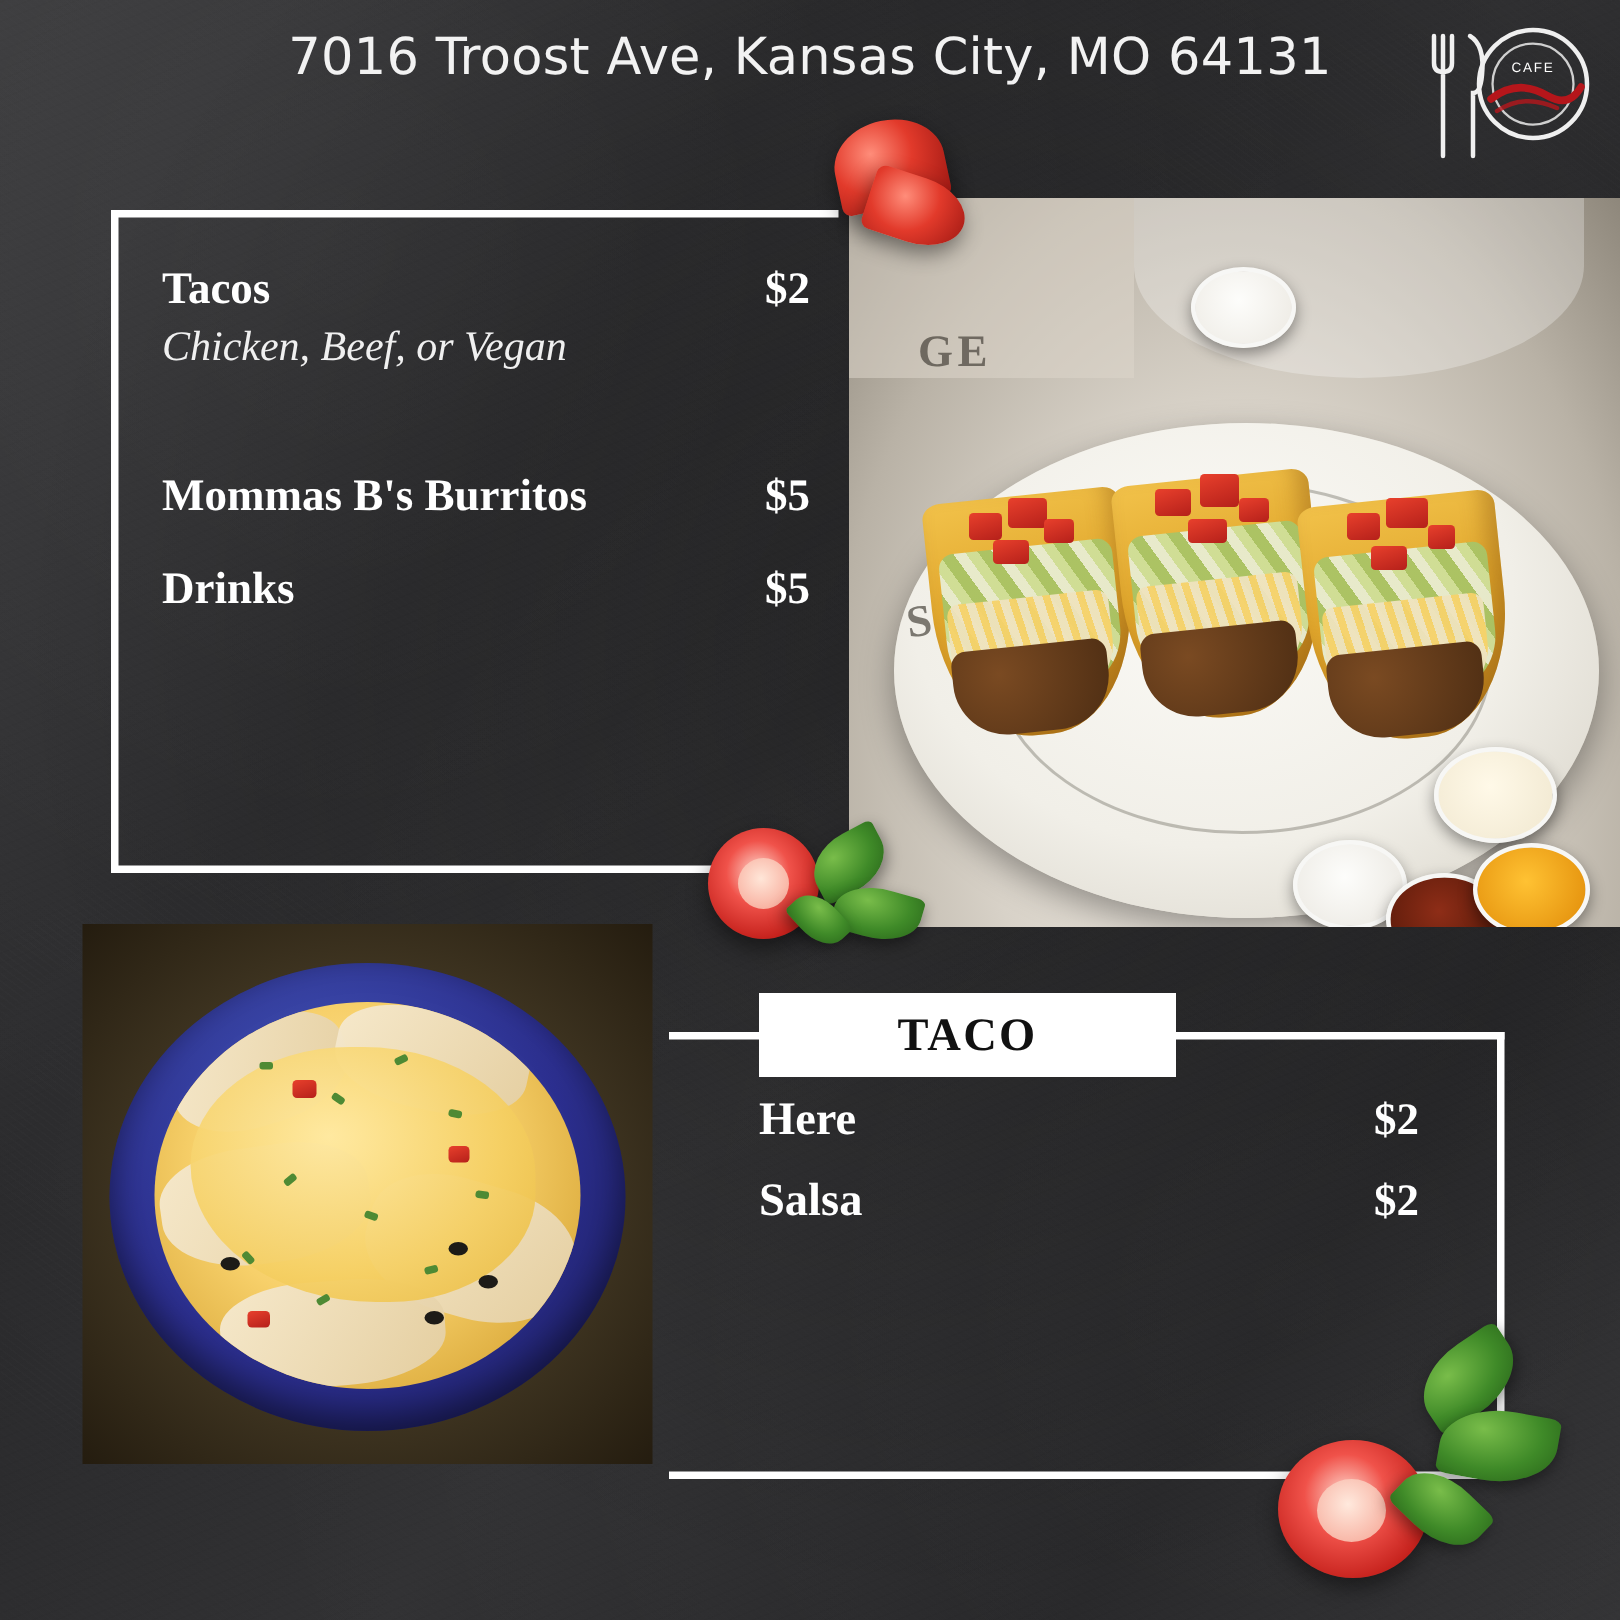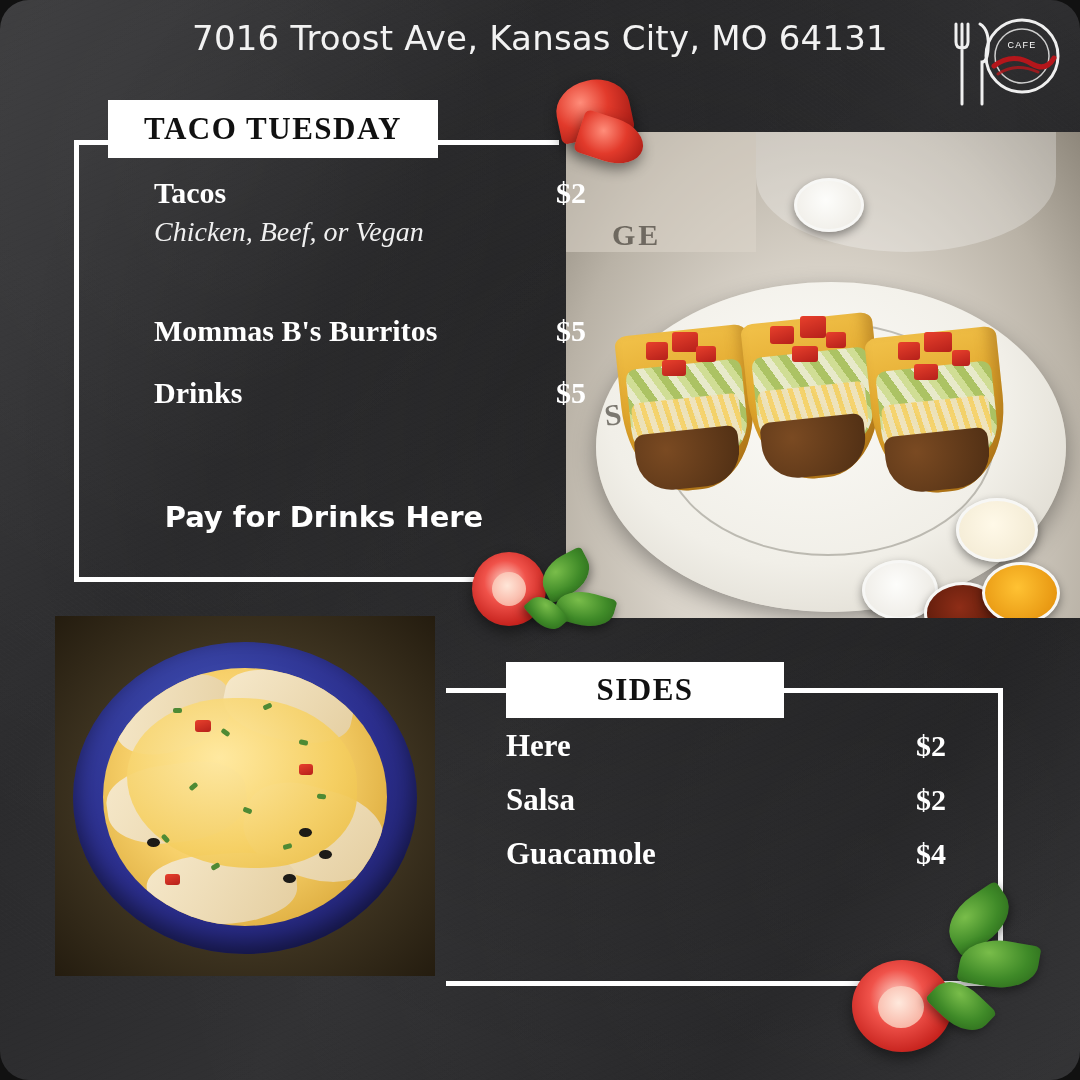--- a/index.html
+++ b/index.html
@@ -12,21 +12,20 @@
     width: 1080px;
     height: 1080px;
     overflow: hidden;
     font-family: "Liberation Sans", sans-serif;
     background-color: #2b2b2d;
     background-image:
       radial-gradient(ellipse at 20% 15%, rgba(255,255,255,0.045), rgba(255,255,255,0) 55%),
       radial-gradient(ellipse at 80% 80%, rgba(255,255,255,0.035), rgba(255,255,255,0) 60%),
       radial-gradient(circle at 60% 40%, rgba(0,0,0,0.35), rgba(0,0,0,0) 70%),
       linear-gradient(125deg, #3a3a3c 0%, #2a2a2c 30%, #313133 55%, #242426 80%, #303032 100%);
-    border-radius: 29px;
   }
   
   #poster::before {
     content: "";
     position: absolute;
     inset: 0;
     pointer-events: none;
     opacity: .30;
     background-image:
       repeating-linear-gradient(37deg, rgba(255,255,255,.025) 0 1px, rgba(255,255,255,0) 1px 4px),
@@ -82,21 +81,20 @@
     letter-spacing: 1.5px;
     display: flex;
     align-items: center;
     justify-content: center;
   }
   .tt-items {
     position: absolute;
     left: 108px;
     top: 176px;
     width: 432px;
-    margin-left: 46px;
   }
   .menu-row {
     display: flex;
     justify-content: space-between;
     align-items: baseline;
     color: #ffffff;
     font-family: "Liberation Serif", serif;
     font-weight: bold;
     font-size: 30px;
   }
@@ -417,21 +415,20 @@
       <div class="cilantro" style="left:86px;top:116px;transform:rotate(-40deg);"></div>
       <div class="cilantro" style="left:140px;top:140px;transform:rotate(20deg);"></div>
       <div class="cilantro" style="left:180px;top:176px;transform:rotate(-15deg);"></div>
       <div class="cilantro" style="left:58px;top:168px;transform:rotate(48deg);"></div>
       <div class="cilantro" style="left:108px;top:196px;transform:rotate(-30deg);"></div>
       <div class="cilantro" style="left:214px;top:126px;transform:rotate(8deg);"></div>
     </div>
   </div>
 
   <div class="tt-frame"></div>
-  <div class="tt-title">TACO TUESDAY</div>
 
   <div class="tt-items">
     <div class="menu-row">
       <span>Tacos</span>
       <span class="price">$2</span>
     </div>
     <div class="menu-desc">Chicken, Beef, or Vegan</div>
 
     <div class="gap-lg"></div>
 
@@ -441,37 +438,32 @@
     </div>
 
     <div class="gap-sm"></div>
 
     <div class="menu-row">
       <span>Drinks</span>
       <span class="price">$5</span>
     </div>
   </div>
 
-  <div class="pay-line">Pay for Drinks Here</div>
 
   <div class="sides-frame"></div>
-  <div class="sides-title">SIDES</div>
+  <div class="sides-title">TACO</div>
 
   <div class="sides-items">
     <div class="menu-row">
       <span>Here</span>
       <span class="price">$2</span>
     </div>
     <div class="menu-row">
       <span>Salsa</span>
       <span class="price">$2</span>
-    </div>
-    <div class="menu-row">
-      <span>Guacamole</span>
-      <span class="price">$4</span>
     </div>
   </div>
 
   <div class="tomato-wedge" style="left:556px;top:80px;width:74px;height:58px;border-radius:50% 50% 6px 6px;transform:rotate(-12deg);"></div>
   <div class="tomato-wedge" style="left:578px;top:118px;width:66px;height:44px;border-radius:6px 50% 50% 6px;transform:rotate(18deg);"></div>
 
   <div class="tomato-slice" style="left:472px;top:552px;width:74px;height:74px;"></div>
   <div style="position:absolute;left:492px;top:572px;width:34px;height:34px;border-radius:50%;background:radial-gradient(circle at 45% 40%,#ffe6d8,#f6a08f);"></div>
   <div class="basil" style="left:540px;top:556px;width:52px;height:38px;transform:rotate(-28deg);"></div>
   <div class="basil" style="left:556px;top:592px;width:58px;height:34px;transform:rotate(16deg);"></div>

